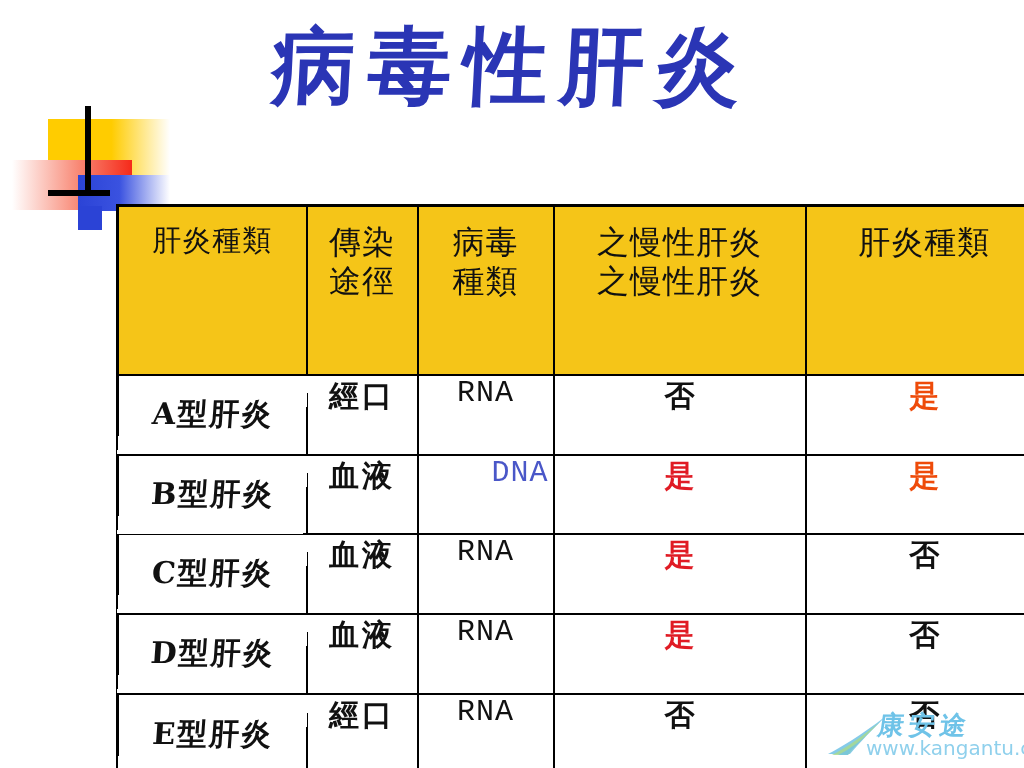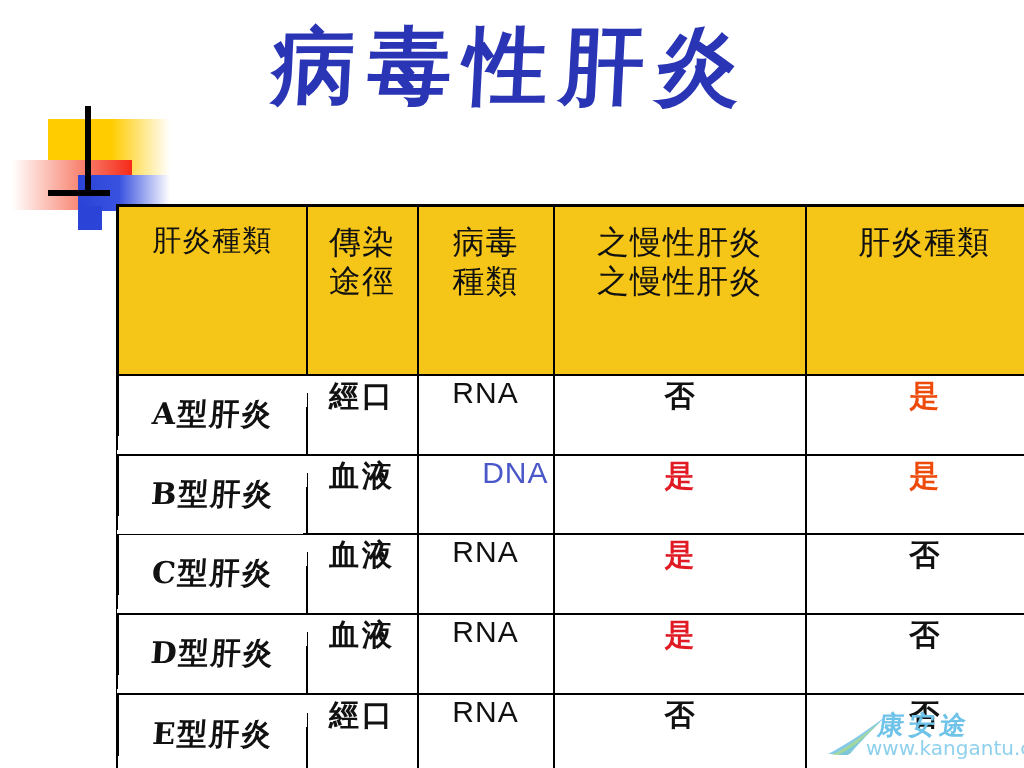--- a/index.html
+++ b/index.html
@@ -96,21 +96,21 @@
     color:#111;
     vertical-align:top;
   }
   tr.data td.rowlabel{vertical-align:middle;padding-top:0;}
 
   td.route{
     font-family:"DejaVu Sans","Liberation Sans",serif;
     font-size:24px;font-weight:bold;letter-spacing:3px;
   }
   td.virus{
-    font-family:Liberation Sans, sans-serif;
+    font-family:Liberation Mono, monospace;
     font-size:30px;letter-spacing:1px;
   }
   td.chronic,td.vaccine{
     font-family:"DejaVu Sans","Liberation Sans",sans-serif;
     font-size:32px;font-weight:bold;
   }
 
   
   .watermark{
     position:absolute;left:826px;top:706px;width:198px;height:58px;

